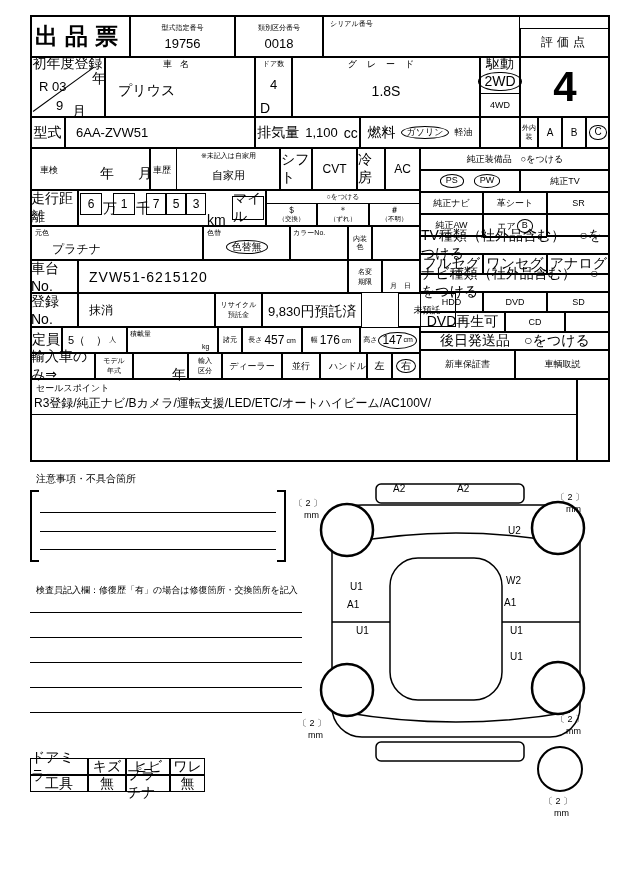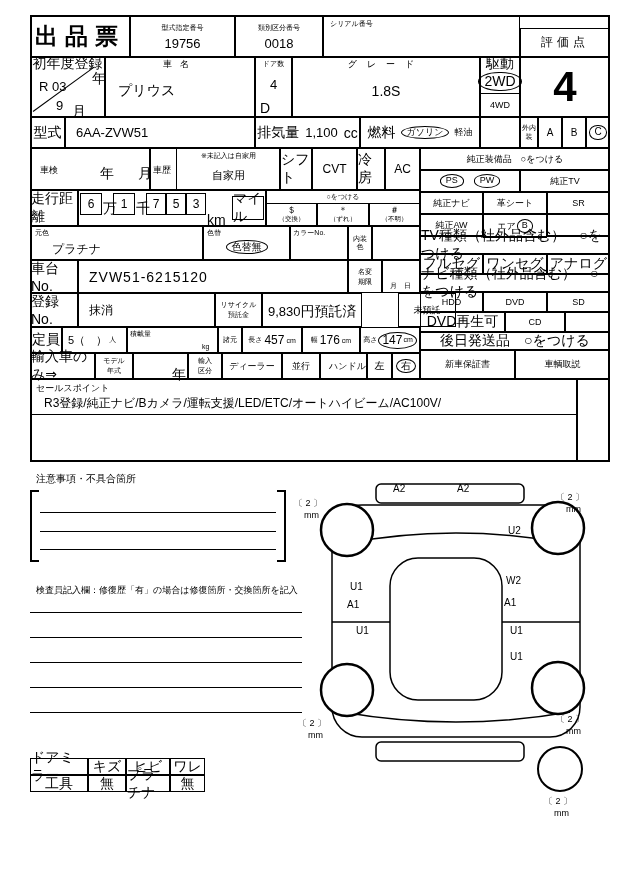--- a/index.html
+++ b/index.html
@@ -338,21 +338,21 @@
   </div>
   <div class="c fx" style="left:367px;top:353px;width:25px;height:26px;">
     <span class="t10">左</span>
   </div>
   <div class="c fx" style="left:392px;top:353px;width:28px;height:26px;">
     <span class="oval t10" style="padding:0 4px;">右</span>
   </div>
 
   <div class="c" style="left:30px;top:379px;width:547px;height:83px;"></div>
   <span class="nb t9" style="left:36px;top:382px;">セールスポイント</span>
-  <span class="nb t12" style="left:44px;top:395px;">R3登録/純正ナビ/Bカメラ/運転支援/LED/ETC/オートハイビーム/AC100V/</span>
+  <span class="nb t12" style="left:34px;top:395px;">R3登録/純正ナビ/Bカメラ/運転支援/LED/ETC/オートハイビーム/AC100V/</span>
   <div class="line" style="left:31px;top:414px;width:545px;height:1px;"></div>
   <div class="c" style="left:577px;top:379px;width:33px;height:83px;"></div>
 
   <span class="nb t10" style="left:36px;top:472px;">注意事項・不具合箇所</span>
   <div class="nb" style="left:30px;top:490px;width:9px;height:72px;border:2px solid #000;border-right:none;"></div>
   <div class="nb" style="left:277px;top:490px;width:9px;height:72px;border:2px solid #000;border-left:none;"></div>
   <div class="line" style="left:40px;top:512px;width:236px;height:1px;"></div>
   <div class="line" style="left:40px;top:531px;width:236px;height:1px;"></div>
   <div class="line" style="left:40px;top:549px;width:236px;height:1px;"></div>
 

